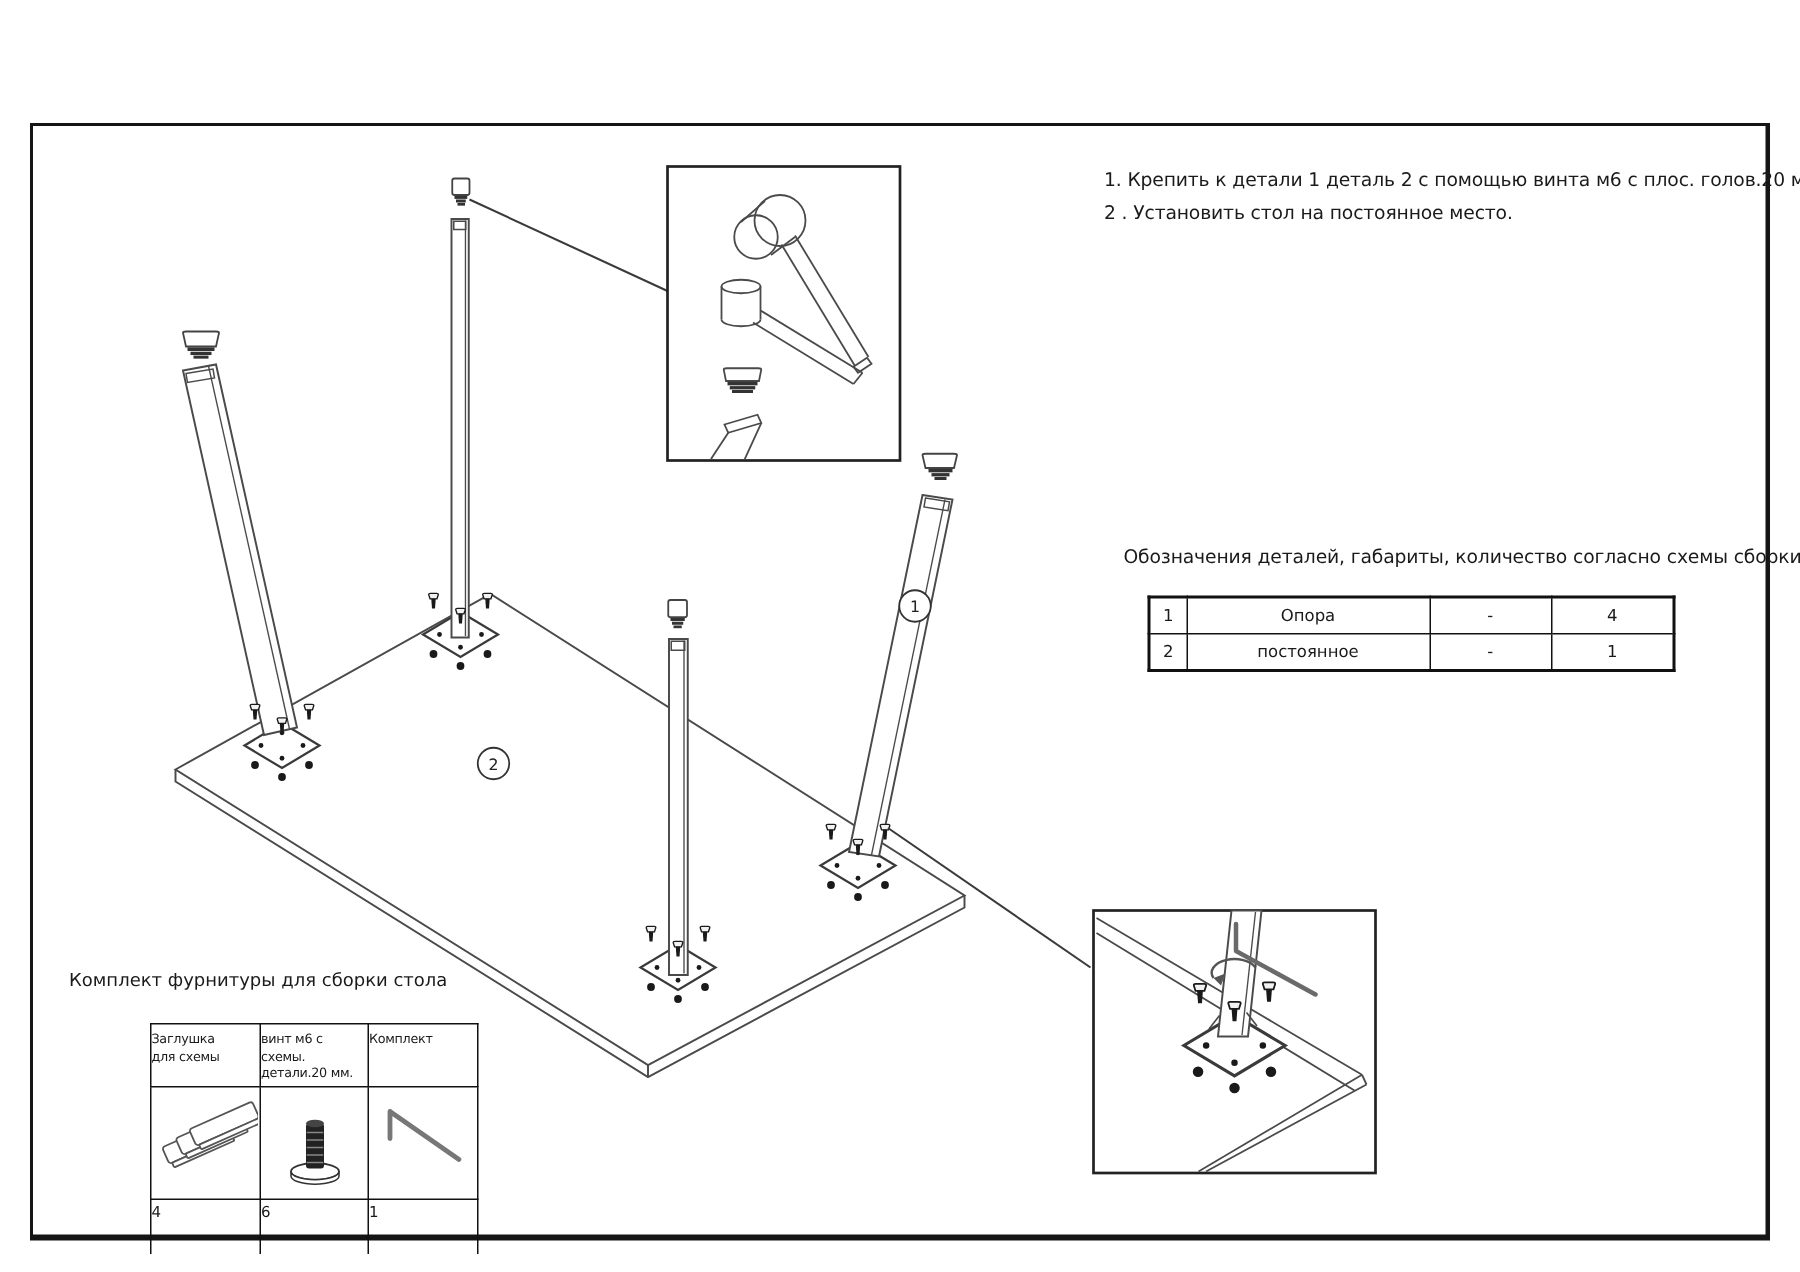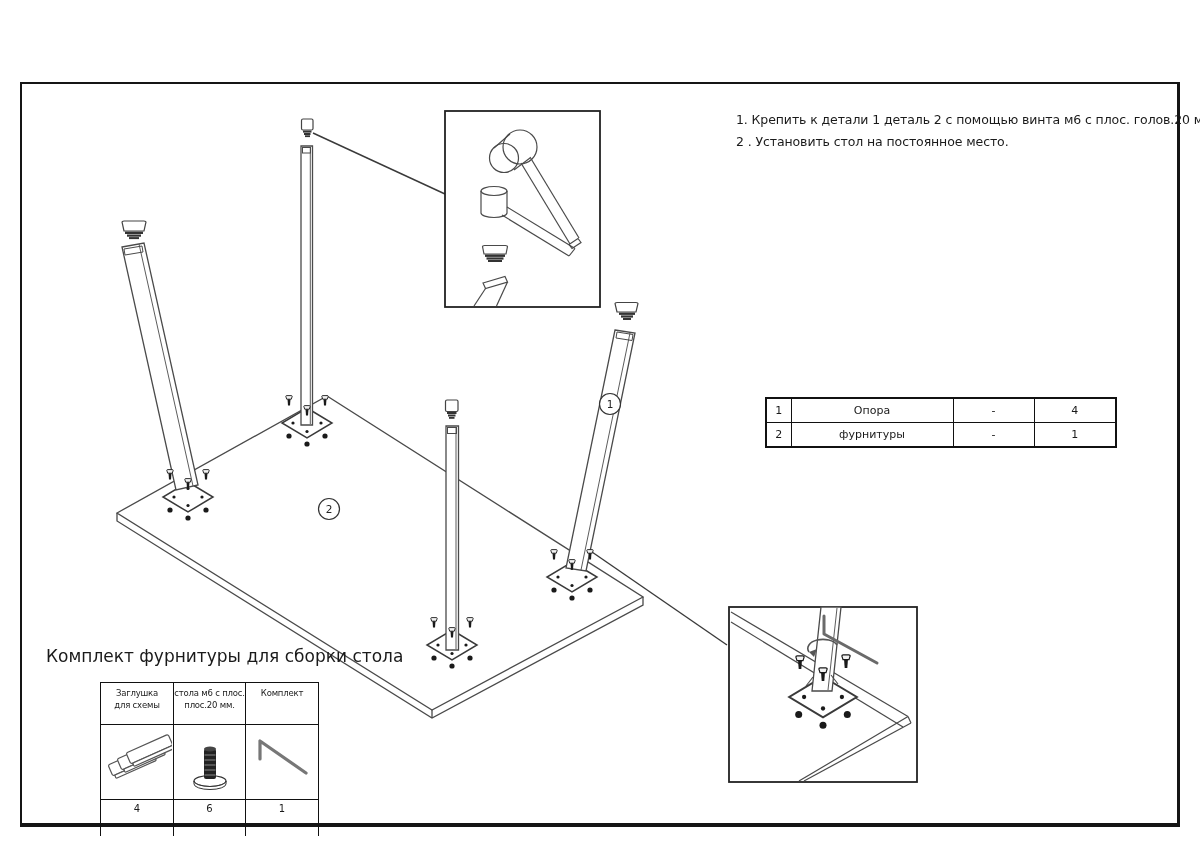--- a/index.html
+++ b/index.html
@@ -7,23 +7,23 @@
         font-family:"DejaVu Sans","Liberation Sans",sans-serif;color:#1a1a1a;}
   .frame{position:absolute;left:20px;top:82px;width:1155px;height:739px;
          border:2.5px solid #151515;border-right-width:3px;border-bottom-width:4px;}
   .diagram-svg{position:absolute;left:0;top:0;width:1200px;height:848px;}
   .instructions{position:absolute;left:736px;top:109px;font-size:12.5px;letter-spacing:-0.1px;
                 line-height:22px;white-space:nowrap;}
   .desig-title{position:absolute;left:749px;top:363px;font-size:12.5px;letter-spacing:-0.1px;white-space:nowrap;}
   table{border-collapse:collapse;table-layout:fixed;}
   .desig-table{position:absolute;left:765px;top:397px;width:350px;border:2px solid #111;}
   .desig-table td{border:1.2px solid #111;height:23px;text-align:center;font-size:11px;padding:0;overflow:hidden;}
-  .kit-title{position:absolute;left:46px;top:646px;font-size:17px;white-space:nowrap;}
+  .kit-title{position:absolute;left:46px;top:646px;font-size:12px;white-space:nowrap;}
   .kit-table{position:absolute;left:100px;top:682px;width:218px;border:1.5px solid #111;border-bottom:none;}
-  .kit-table td{border:1.2px solid #111;text-align:center;padding:0;overflow:hidden;vertical-align:top;}
+  .kit-table td{border:1.2px solid #111;text-align:left;padding:0;overflow:hidden;vertical-align:top;}
   .kit-head td{height:36px;font-size:8.5px;line-height:11.5px;letter-spacing:-0.2px;padding-top:5px;}
   .kit-img td{height:74px;vertical-align:middle;}
   .kit-qty td{height:33px;font-size:10px;padding-top:3px;border-bottom:none;}
   .kit-icon{display:block;margin:0 auto;}
 </style>
 </head>
 <body>
 
 <div class="page">
 
@@ -199,38 +199,39 @@
       <use href="#screw" transform="translate(823,671) scale(1.3)"></use>
       <use href="#screw" transform="translate(846,658) scale(1.3)"></use>
     </g>
   </svg>
 
   <div class="instructions">
     <div>1. Крепить к детали 1 деталь 2 с помощью винта м6 с плос. голов.20 мм.</div>
     <div>2 . Установить стол на постоянное место.</div>
   </div>
 
+  <div class="desig-title">Обозначения деталей, габариты, количество согласно схемы сборки</div>
 
   <table class="desig-table">
     <colgroup>
         <col style="width:25px">
         <col style="width:162px">
         <col style="width:81px">
         <col style="width:82px">
       </colgroup>
     <tbody>
         <tr>
       <td>1</td>
       <td>Опора</td>
       <td>-</td>
       <td>4</td>
     </tr>
     <tr>
       <td>2</td>
-      <td>фурнитуры</td>
+      <td>постоянное</td>
       <td>-</td>
       <td>1</td>
     </tr>
   </tbody>
     </table>
 
   <div class="kit-title">Комплект фурнитуры для сборки стола</div>
 
   <table class="kit-table">
     <colgroup>
@@ -238,22 +239,22 @@
         <col style="width:72px">
         <col style="width:73px">
       </colgroup>
     <tbody>
         <tr class="kit-head">
       <td>
         <div>Заглушка</div>
         <div>для схемы</div>
       </td>
       <td>
-        <div>стола м6 с плос.</div>
-        <div>плос.20 мм.</div>
+        <div>винт м6 с схемы.</div>
+        <div>детали.20 мм.</div>
       </td>
       <td>
         <div>Комплект</div>
         <div></div>
       </td>
     </tr>
     <tr class="kit-img">
       <td>
         <svg class="kit-icon" width="70" height="66" viewBox="0 0 70 66">
           <g fill="#ffffff" stroke="#555" stroke-width="1.2">

